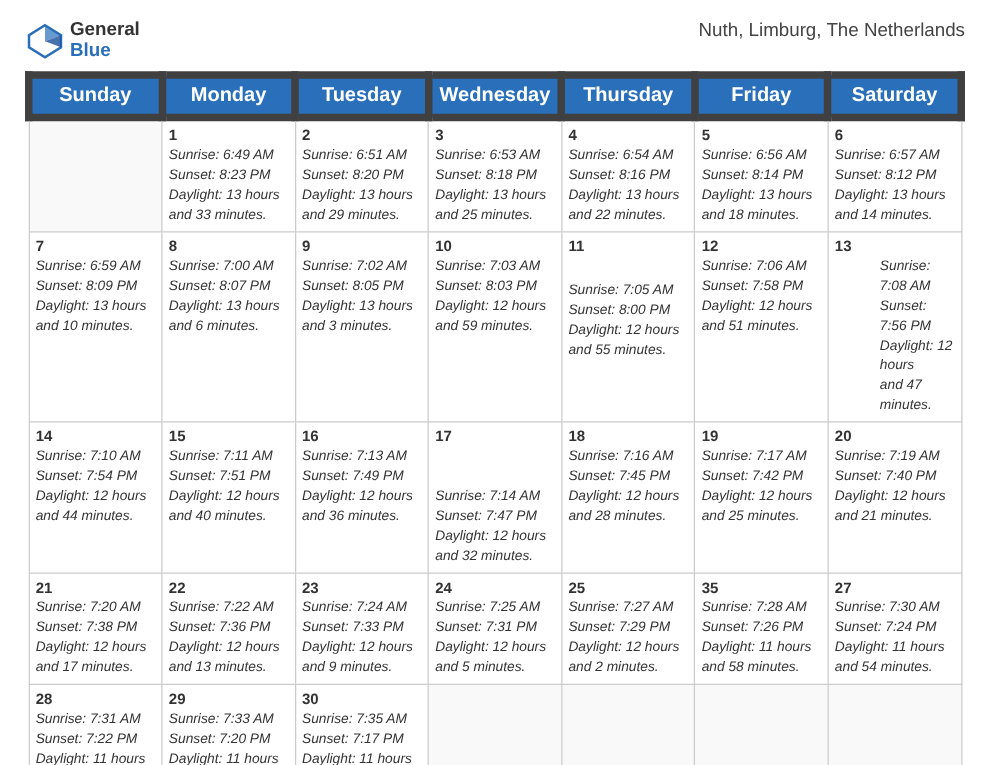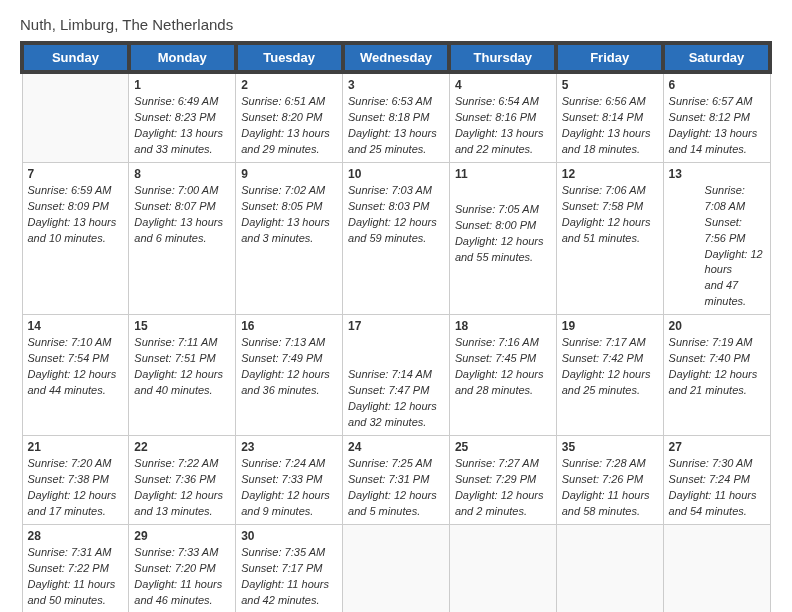--- a/index.html
+++ b/index.html
@@ -65,25 +65,25 @@
     .calendar {
       flex: 1;
       border: 1px solid #ccc;
       border-collapse: collapse;
       width: 100%;
       table-layout: fixed;
     }
     .calendar th {
       background-color: #2a6fba;
       color: #fff;
-      font-size: 13px;
+      font-size: 16px;
       font-weight: bold;
       padding: 5px 4px;
       text-align: center;
-      border: 4px solid #404040;
+      border: 6px solid #404040;
     }
     .calendar td {
       border: 1px solid #ccc;
       vertical-align: top;
       padding: 4px 5px;
       font-size: 9.5px;
       color: #333;
       height: 88px;
     }
     .day-num {
@@ -103,20 +103,31 @@
     }
     .week-row td {
       height: 86px;
     }
   </style>
 </head>
 <body>
 
 <div class="page">
   <div class="header">
+    <div class="logo">
+      <svg class="logo-icon" viewBox="0 0 40 40" xmlns="http://www.w3.org/2000/svg">
+        <polygon points="20,4 36,14 36,26 20,36 4,26 4,14" fill="none" stroke="#2a6fba" stroke-width="2.5"></polygon>
+        <polygon points="20,4 36,14 20,20" fill="#2a6fba" opacity="0.7"></polygon>
+        <polygon points="20,20 36,14 36,26" fill="#1a4f9a" opacity="0.8"></polygon>
+      </svg>
+      <div class="logo-text">
+        <span class="logo-general">General</span>
+        <span class="logo-blue">Blue</span>
+      </div>
+    </div>
     <div class="title-block">
       <div class="location">Nuth, Limburg, The Netherlands</div>
     </div>
   </div>
 
   <table class="calendar">
     <thead>
       <tr>
         <th>Sunday</th>
         <th>Monday</th>

